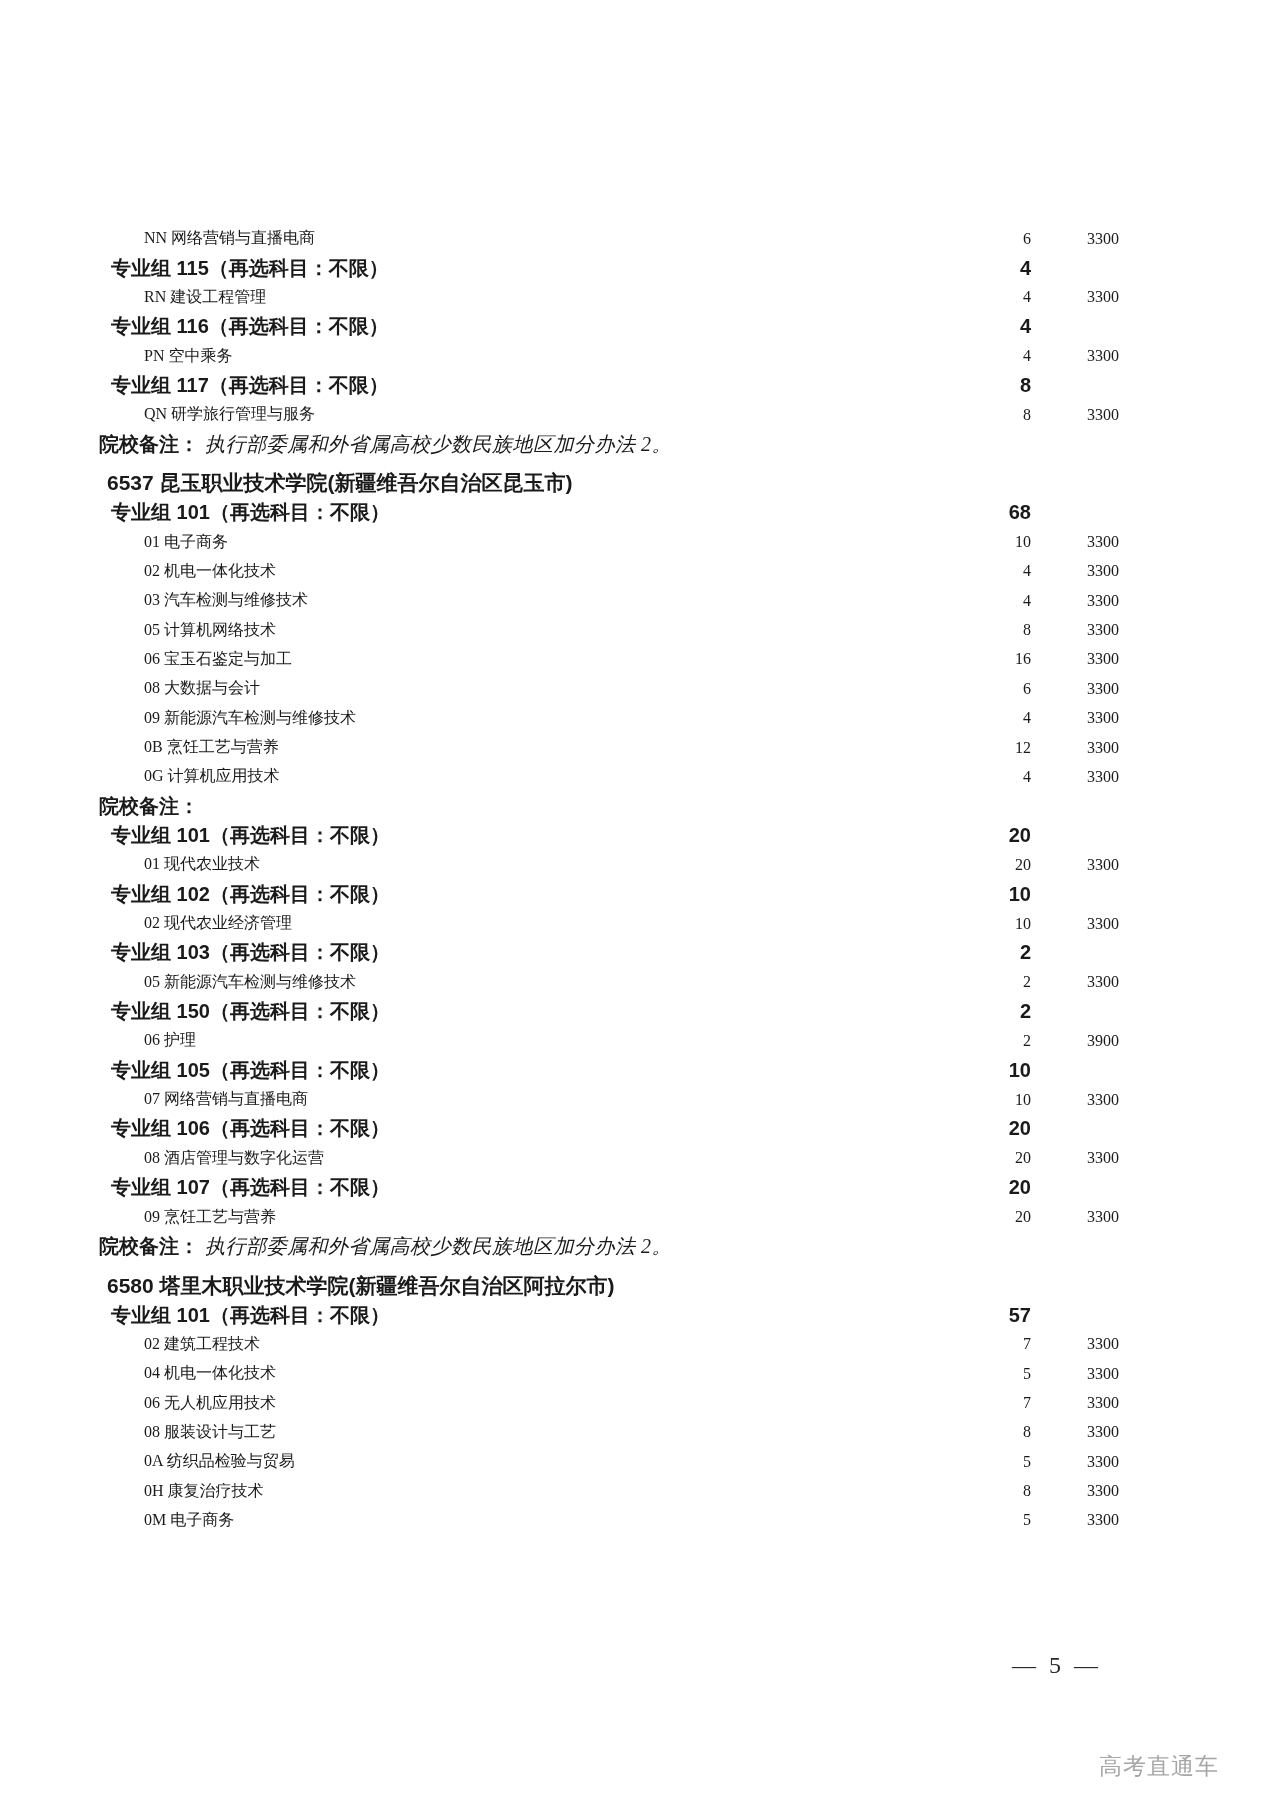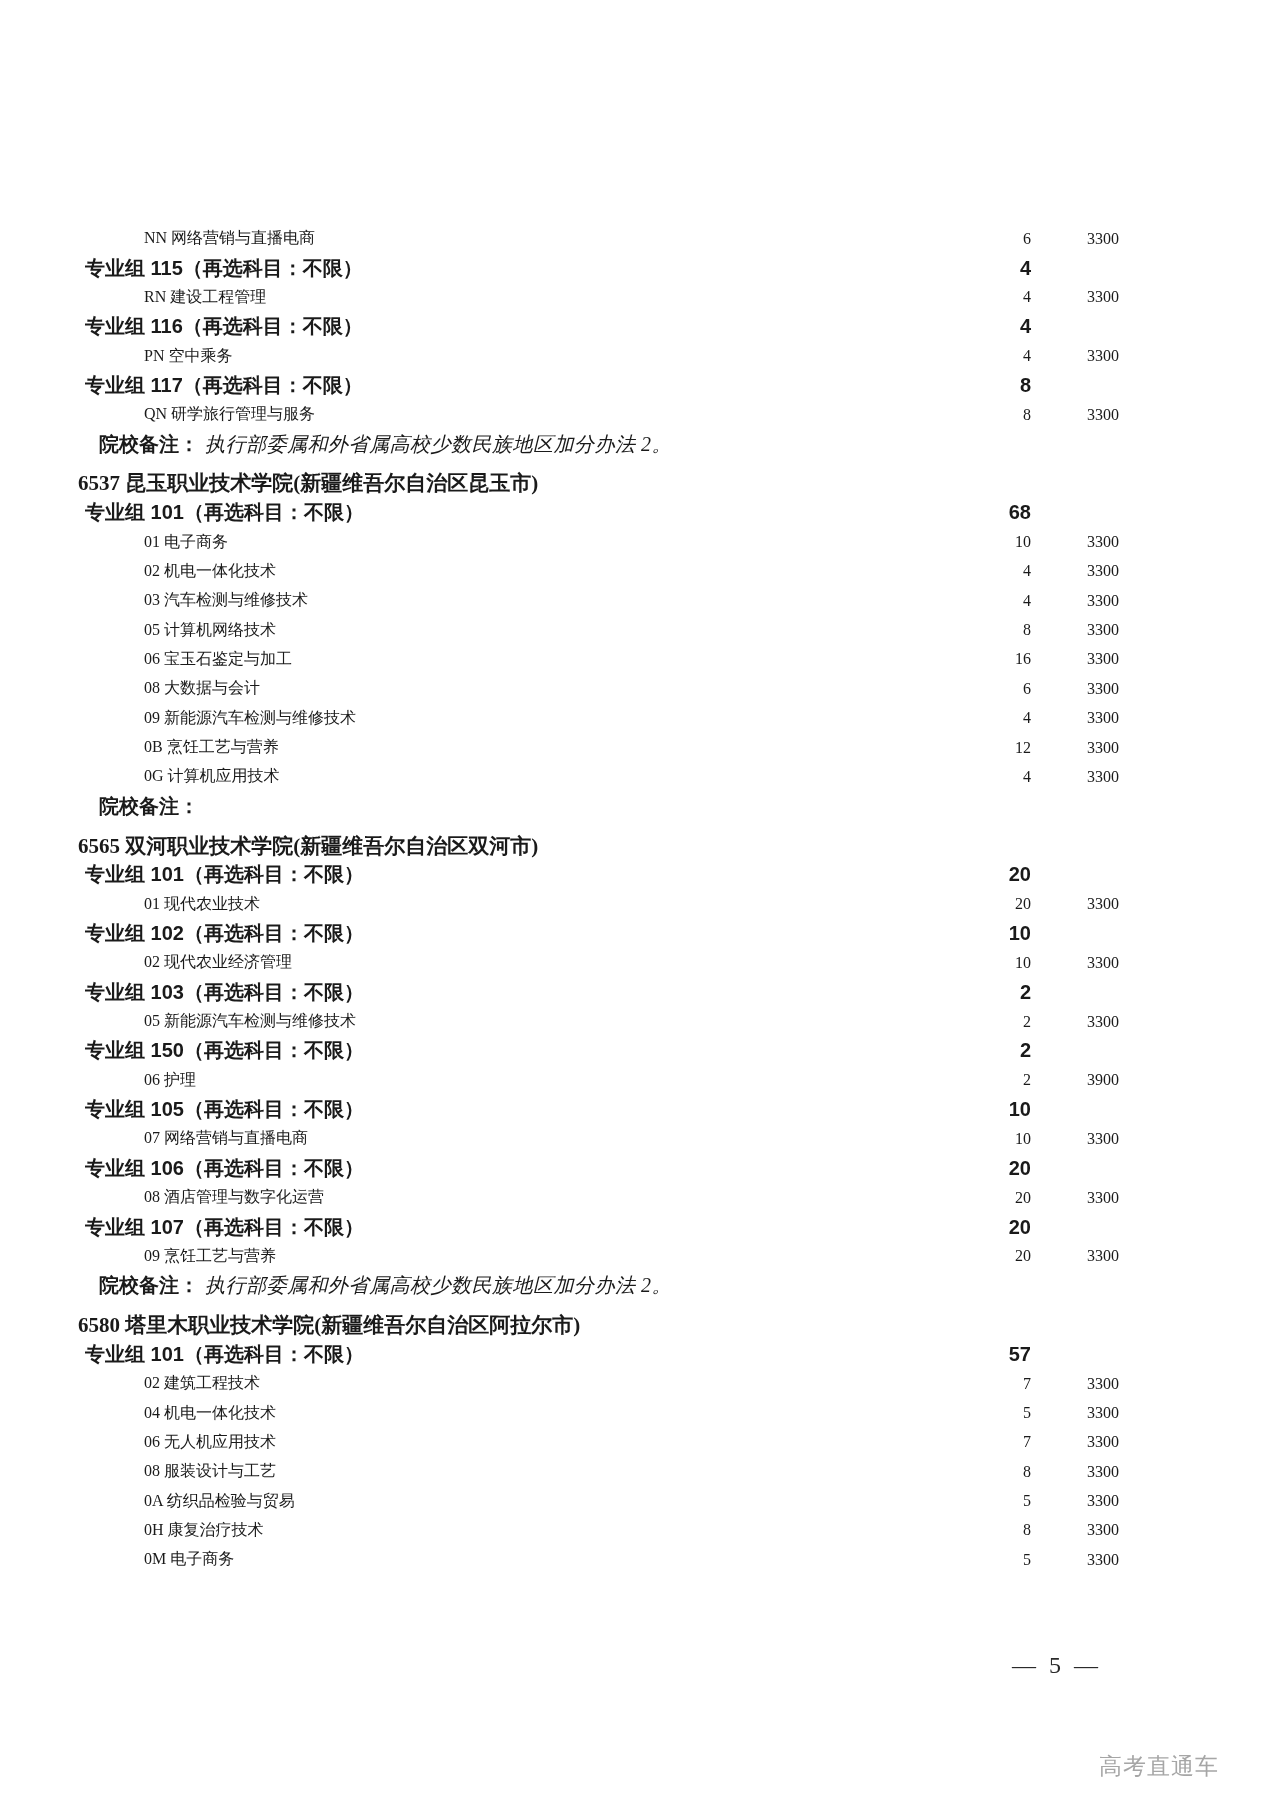--- a/index.html
+++ b/index.html
@@ -25,31 +25,31 @@
     display: flex;
     align-items: center;
     white-space: nowrap;
   }
   
   .major-row { padding-left: 96px; font-size: 16px; margin-left: 48px; }
   .major-row .row-count,
   .major-row .row-fee { font-family: "Liberation Serif", "DejaVu Serif", serif; }
   
   .group-row {
-    padding-left: 85px;
+    padding-left: 111px;
     font-size: 20px;
     font-weight: 700;
     font-family: "Liberation Sans", "DejaVu Sans", sans-serif;
   }
   .school-header {
-    padding-left: 78px;
+    padding-left: 107px;
     margin-top: 10px;
     font-size: 21px;
     font-weight: 700;
-    font-family: Liberation Serif, serif;
+    font-family: Liberation Sans, sans-serif;
   }
   .note-row { padding-left: 99px; font-size: 20px; }
   .note-label {
     font-weight: 700;
     font-family: "Liberation Sans", "DejaVu Sans", sans-serif;
     margin-right: 6px;
   }
   .note-text {
     font-style: italic; 
     font-family: "Liberation Serif", "DejaVu Serif", serif;
@@ -187,23 +187,20 @@
         <div class="row major-row">
           <span class="row-label">0G 计算机应用技术</span>
           <span class="row-count">4</span>
           <span class="row-fee">3300</span>
         </div>
         <div class="row note-row">
           <span class="note-label">院校备注：</span>
         </div>
       </section>
       <section class="school-section">
-        <div class="row school-header">
-          <span class="hdr-label">6565 双河职业技术学院(新疆维吾尔自治区双河市)</span>
-        </div>
         <div class="row group-row">
           <span class="row-label">专业组 101（再选科目：不限）</span>
           <span class="row-count">20</span>
           <span class="row-fee"></span>
         </div>
         <div class="row major-row">
           <span class="row-label">01 现代农业技术</span>
           <span class="row-count">20</span>
           <span class="row-fee">3300</span>
         </div>

